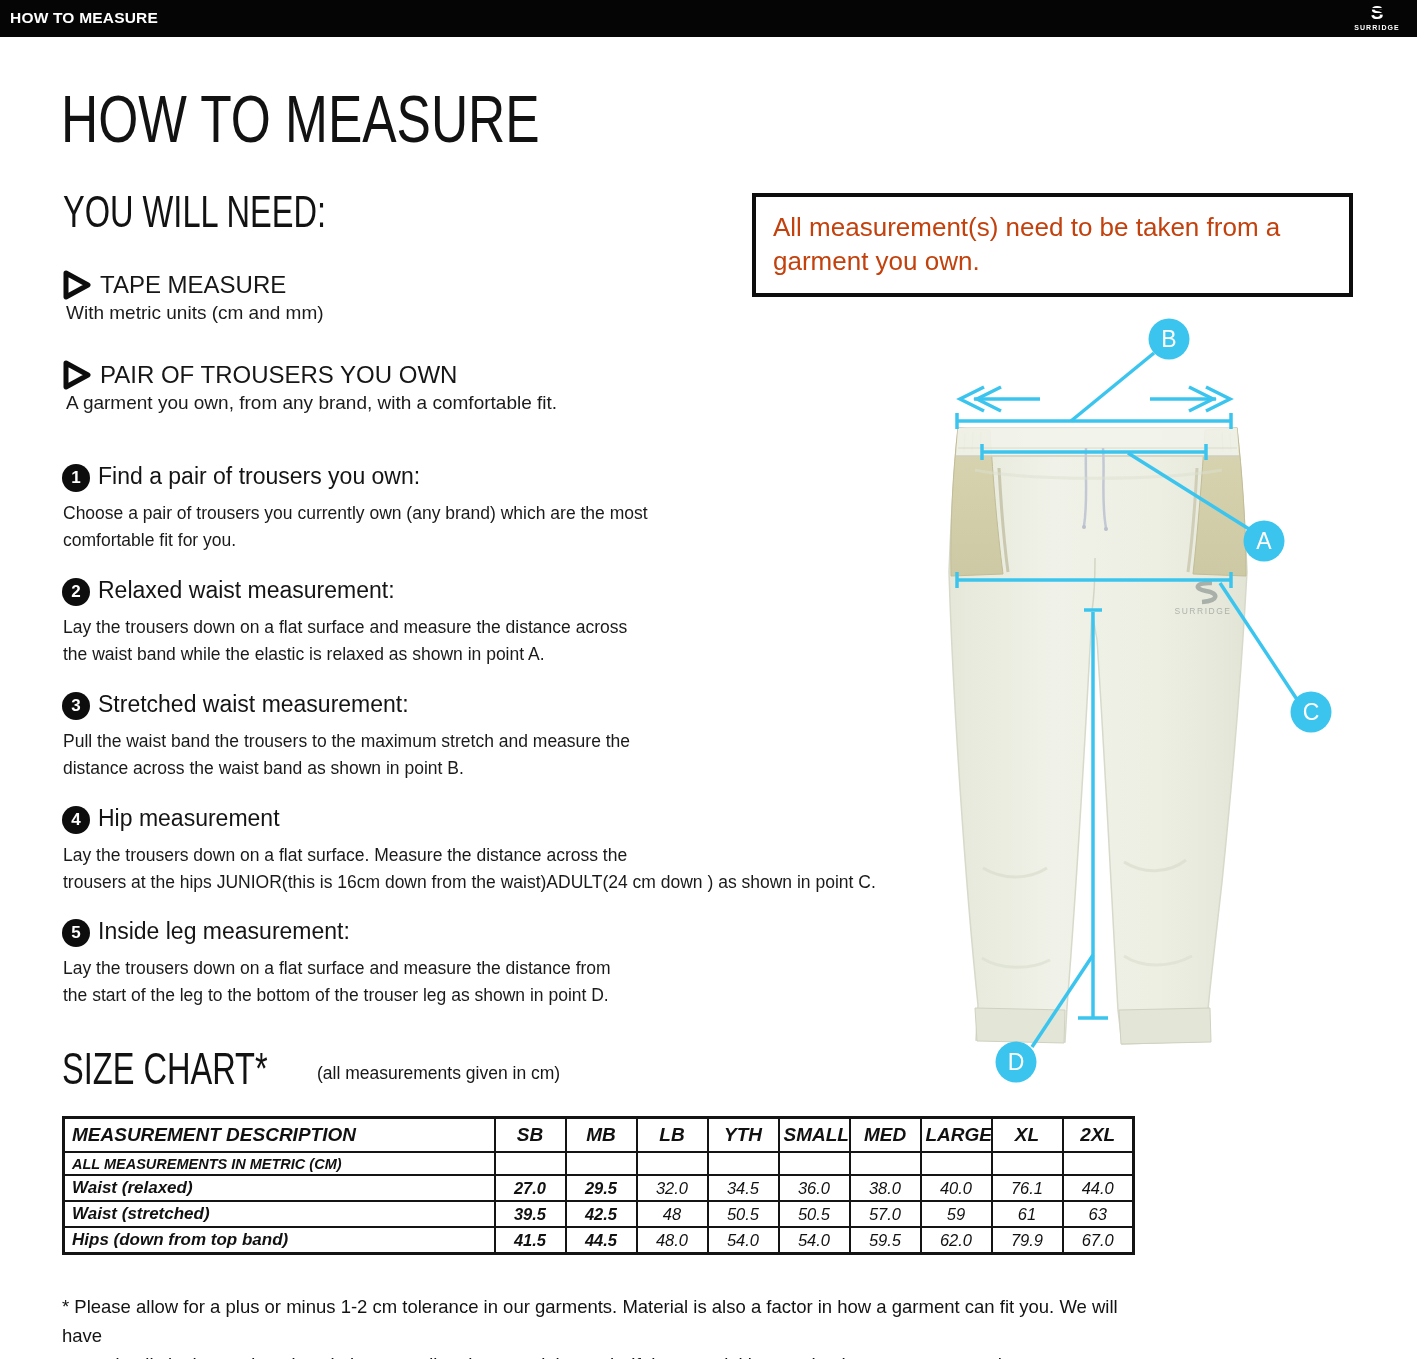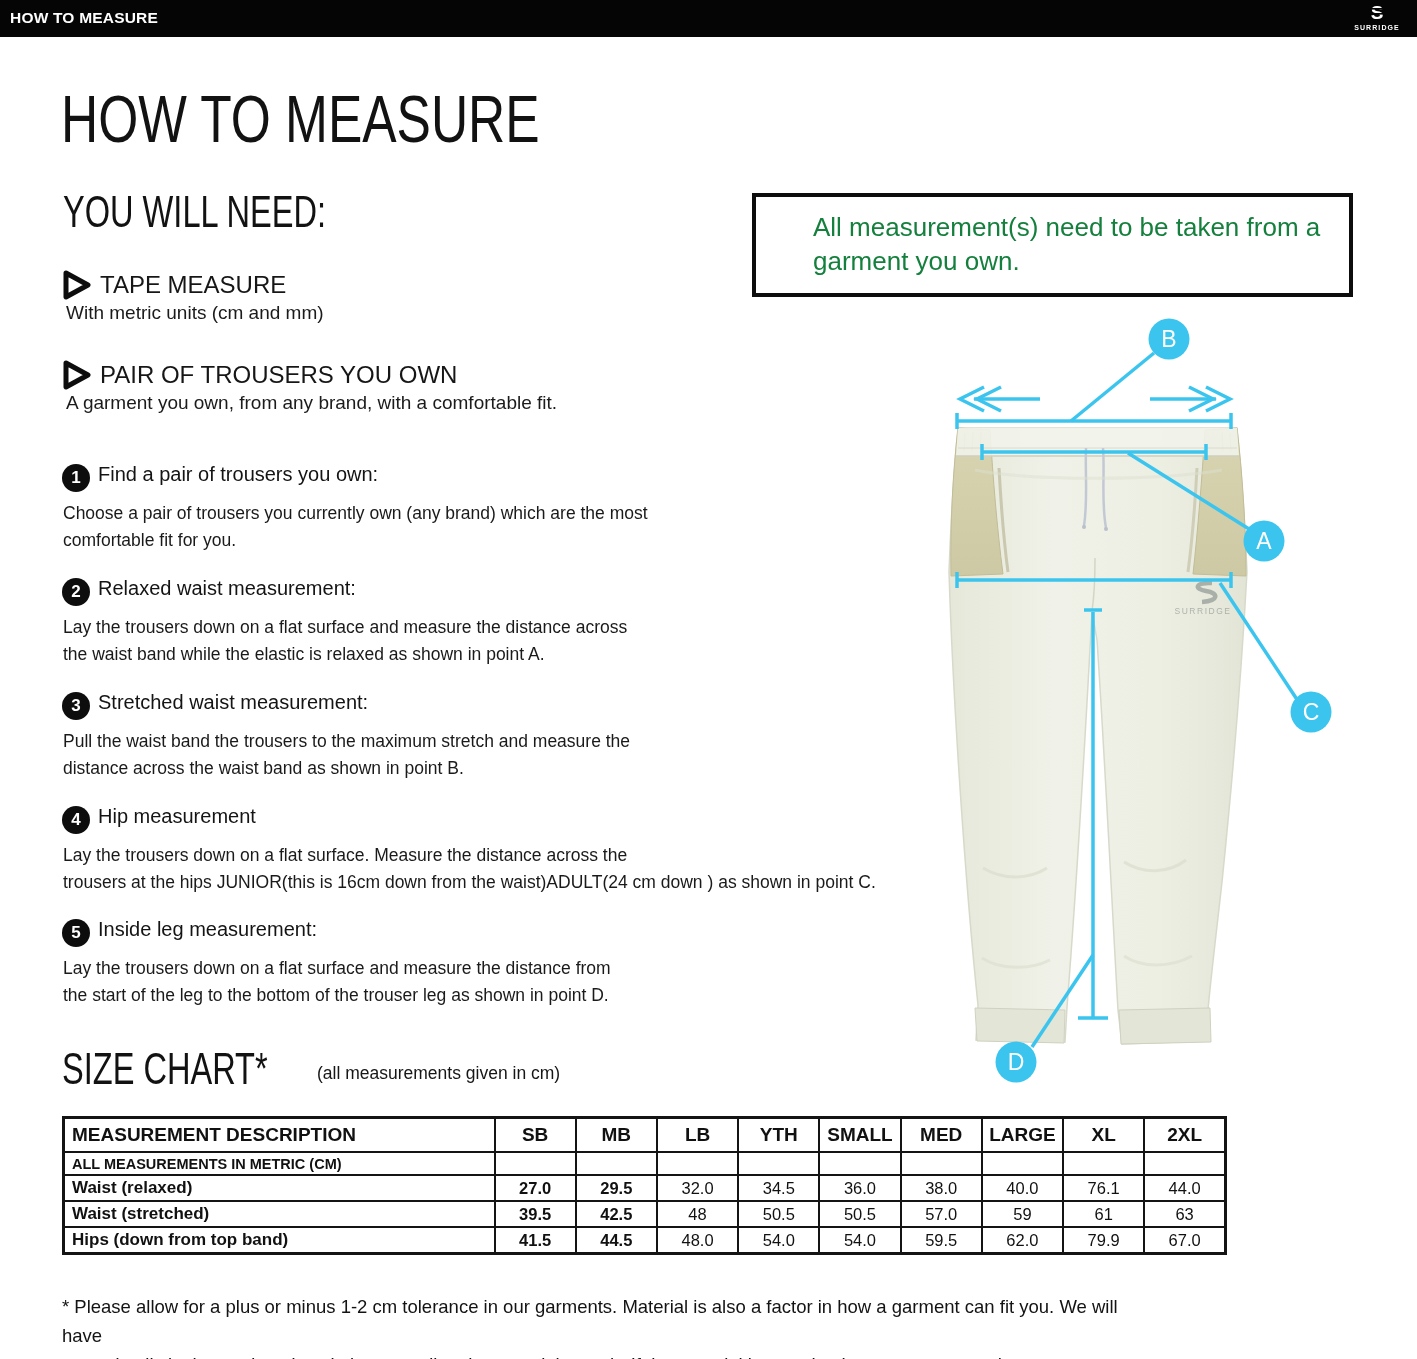--- a/index.html
+++ b/index.html
@@ -21,30 +21,30 @@
   .need{position:absolute;}
   .need .tri{position:absolute;left:0;top:1px;width:30px;height:30px;}
   .need .nlabel{position:absolute;left:38px;top:2px;font-size:24px;white-space:nowrap;}
   .need .ndesc{position:absolute;left:4px;top:33px;font-size:19px;white-space:nowrap;color:#1b1b1b;}
   .need1{left:62px;top:269px;width:560px;height:60px;}
   .need2{left:62px;top:359px;width:560px;height:60px;}
   
   .step{position:absolute;left:62px;width:900px;}
   .step .badge{position:absolute;left:0;top:0;width:28px;height:28px;border-radius:50%;background:#0d0d0d;color:#fff;
     font-size:17px;font-weight:bold;text-align:center;line-height:28px;}
-  .step .stitle{position:absolute;left:36px;top:-1px;font-size:20px;color:#141414;white-space:nowrap;}
+  .step .stitle{position:absolute;left:36px;top:-1px;font-size:23px;color:#141414;white-space:nowrap;}
   .step .sbody{position:absolute;left:1px;top:36px;font-size:17.5px;line-height:27px;color:#1a1a1a;white-space:pre-line;width:880px;}
   .st1{top:464px;} .st2{top:578px;} .st3{top:692px;} .st4{top:806px;} .st5{top:919px;}
   
   .notebox{position:absolute;left:752px;top:193px;width:601px;height:104px;border:4px solid #0d0d0d;box-sizing:border-box;}
-  .notebox .ntext{position:absolute;left:17px;top:13px;font-size:26px;line-height:34px;color:#15803d;white-space:pre-line;margin-left:40px;}
+  .notebox .ntext{position:absolute;left:17px;top:13px;font-size:26px;line-height:34px;color:#c2410c;white-space:pre-line;}
   
   .diagram{position:absolute;left:880px;top:300px;width:520px;height:810px;}
   
-  .sizetable{position:absolute;left:62px;top:1116px;border-collapse:collapse;table-layout:fixed;width:1165px;}
+  .sizetable{position:absolute;left:62px;top:1116px;border-collapse:collapse;table-layout:fixed;width:1073px;font-style:italic;}
   .sizetable td,.sizetable th{border:2px solid #141414;padding:0 4px;color:#111;}
   .sizetable{border:3px solid #141414;}
   .sizetable thead th{font-size:19px;font-weight:bold;height:32px;text-align:center;}
   .sizetable thead th.desc{text-align:left;padding-left:7px;}
   .sizetable tr.metric td{font-size:14.5px;font-weight:bold;height:21px;text-align:left;padding-left:7px;}
   .sizetable td.rowlabel{font-size:17px;font-weight:bold;text-align:left;padding-left:7px;height:24px;}
   .sizetable td.val{font-size:16.5px;text-align:center;}
   .sizetable td.val.em{font-weight:bold;}
   
   .footnote{position:absolute;left:62px;top:1292px;width:1090px;font-size:18.5px;line-height:29px;color:#131313;white-space:pre-line;}

